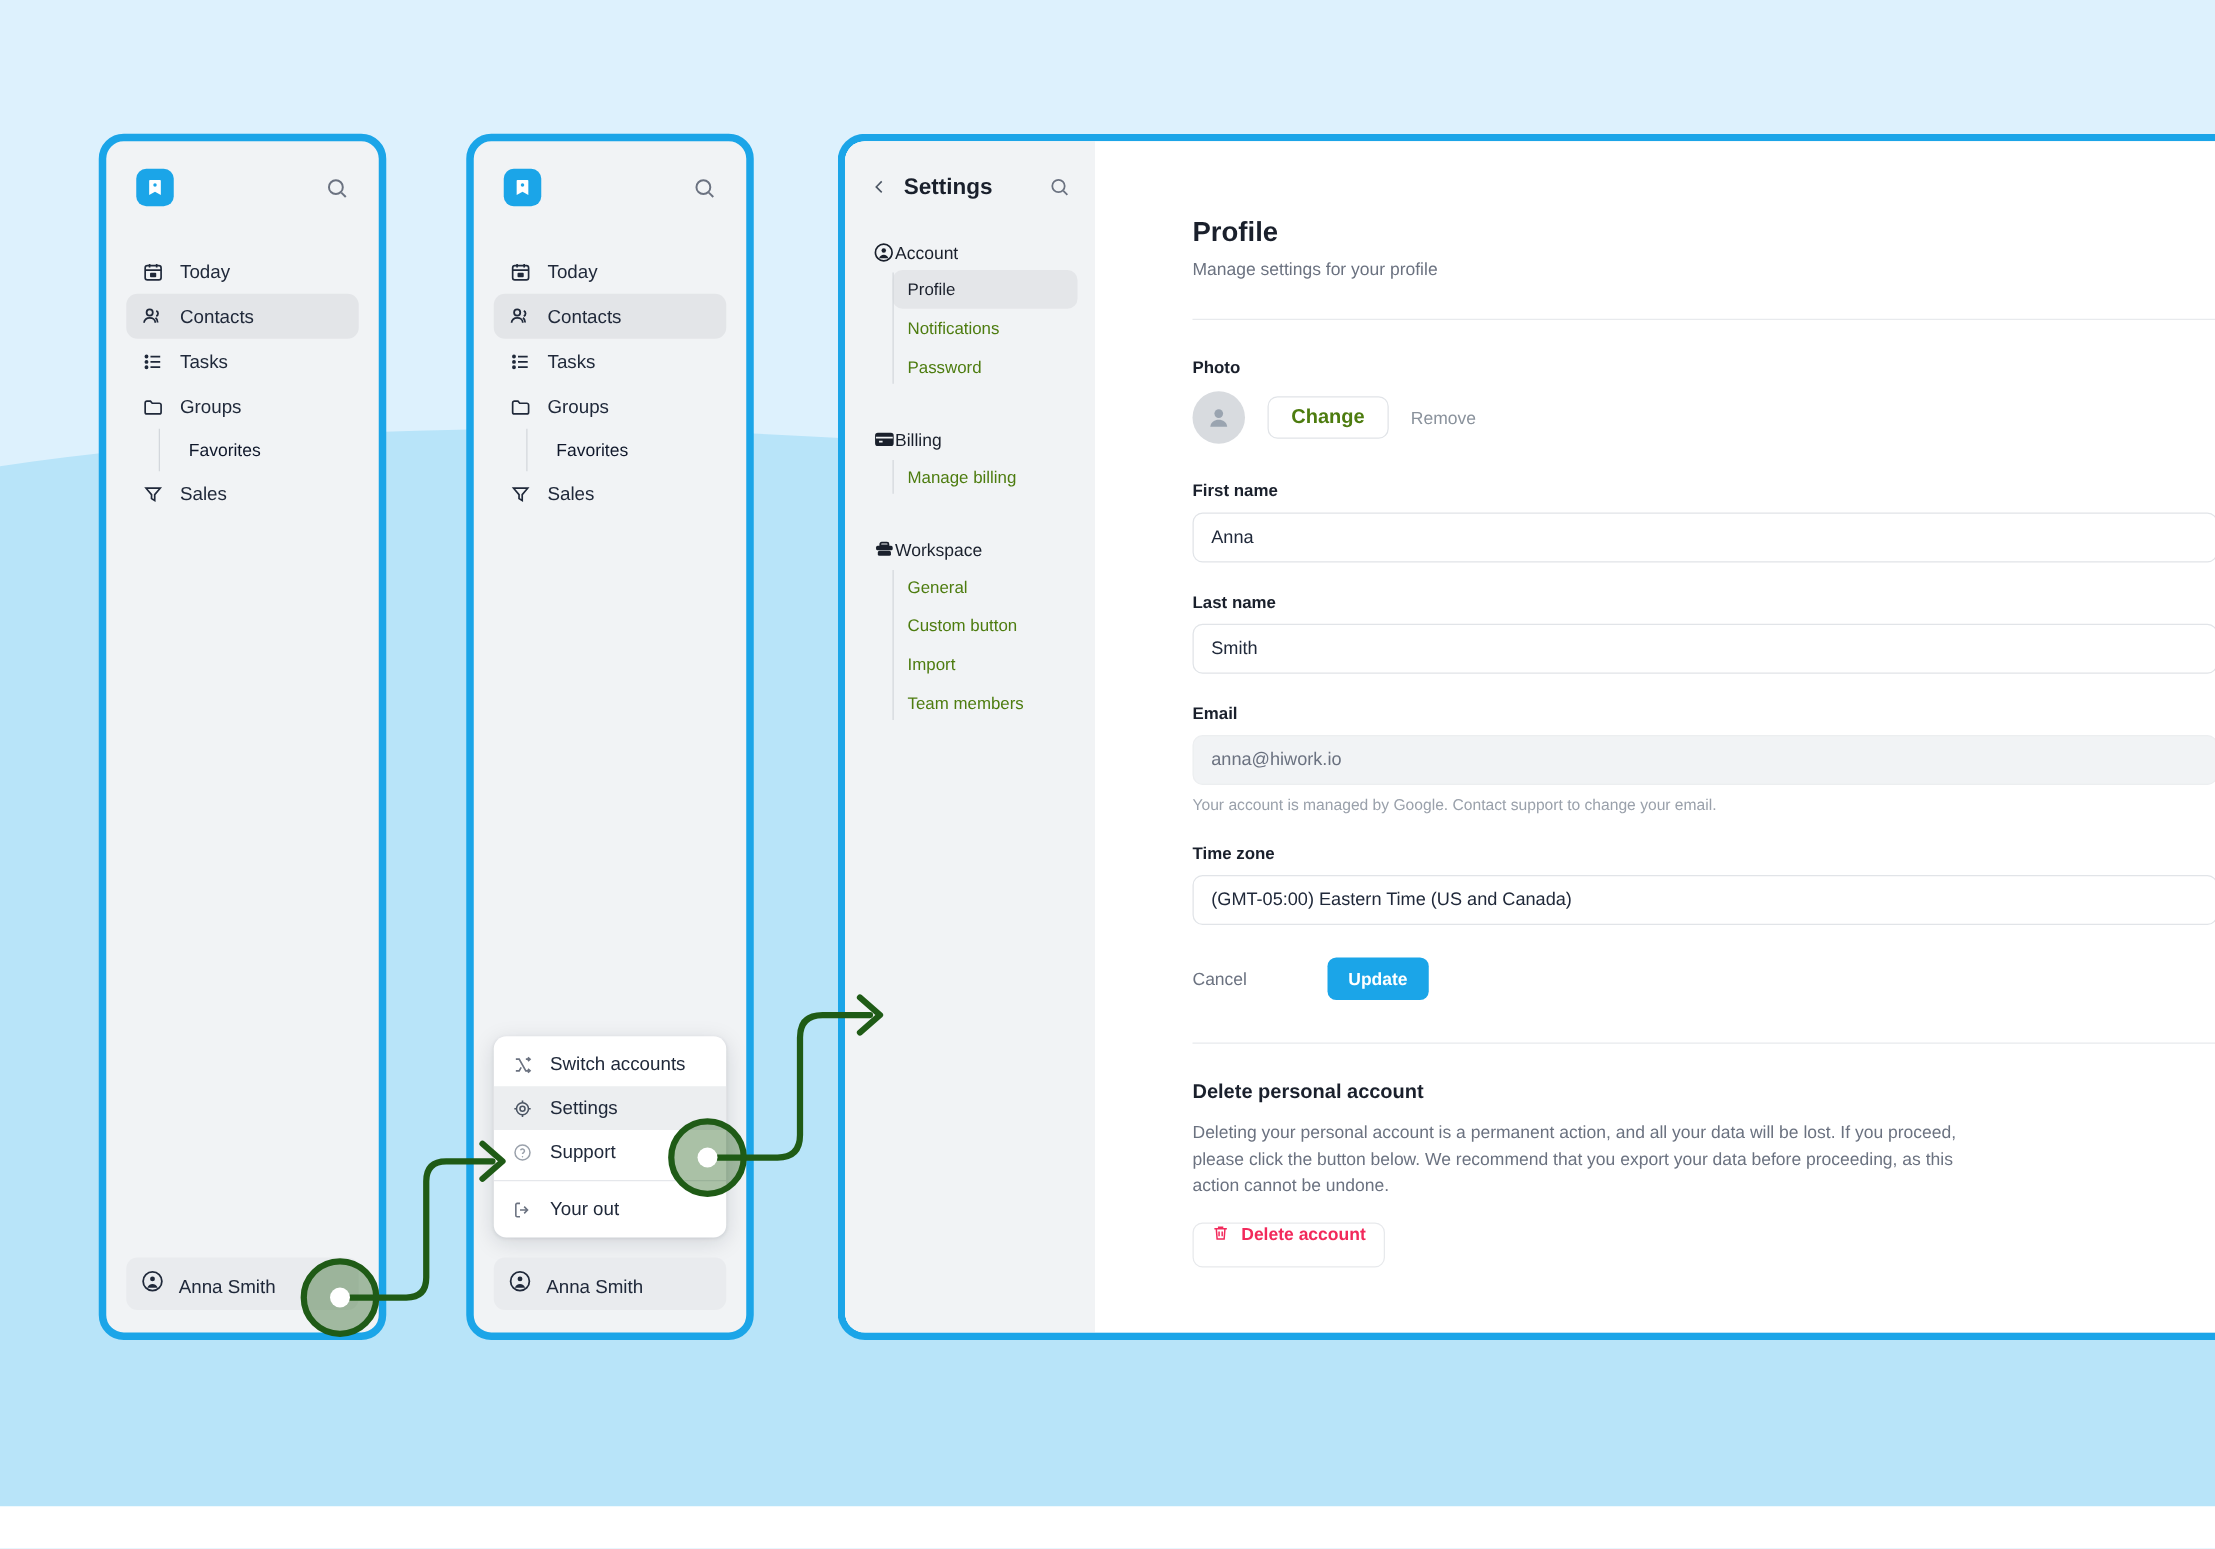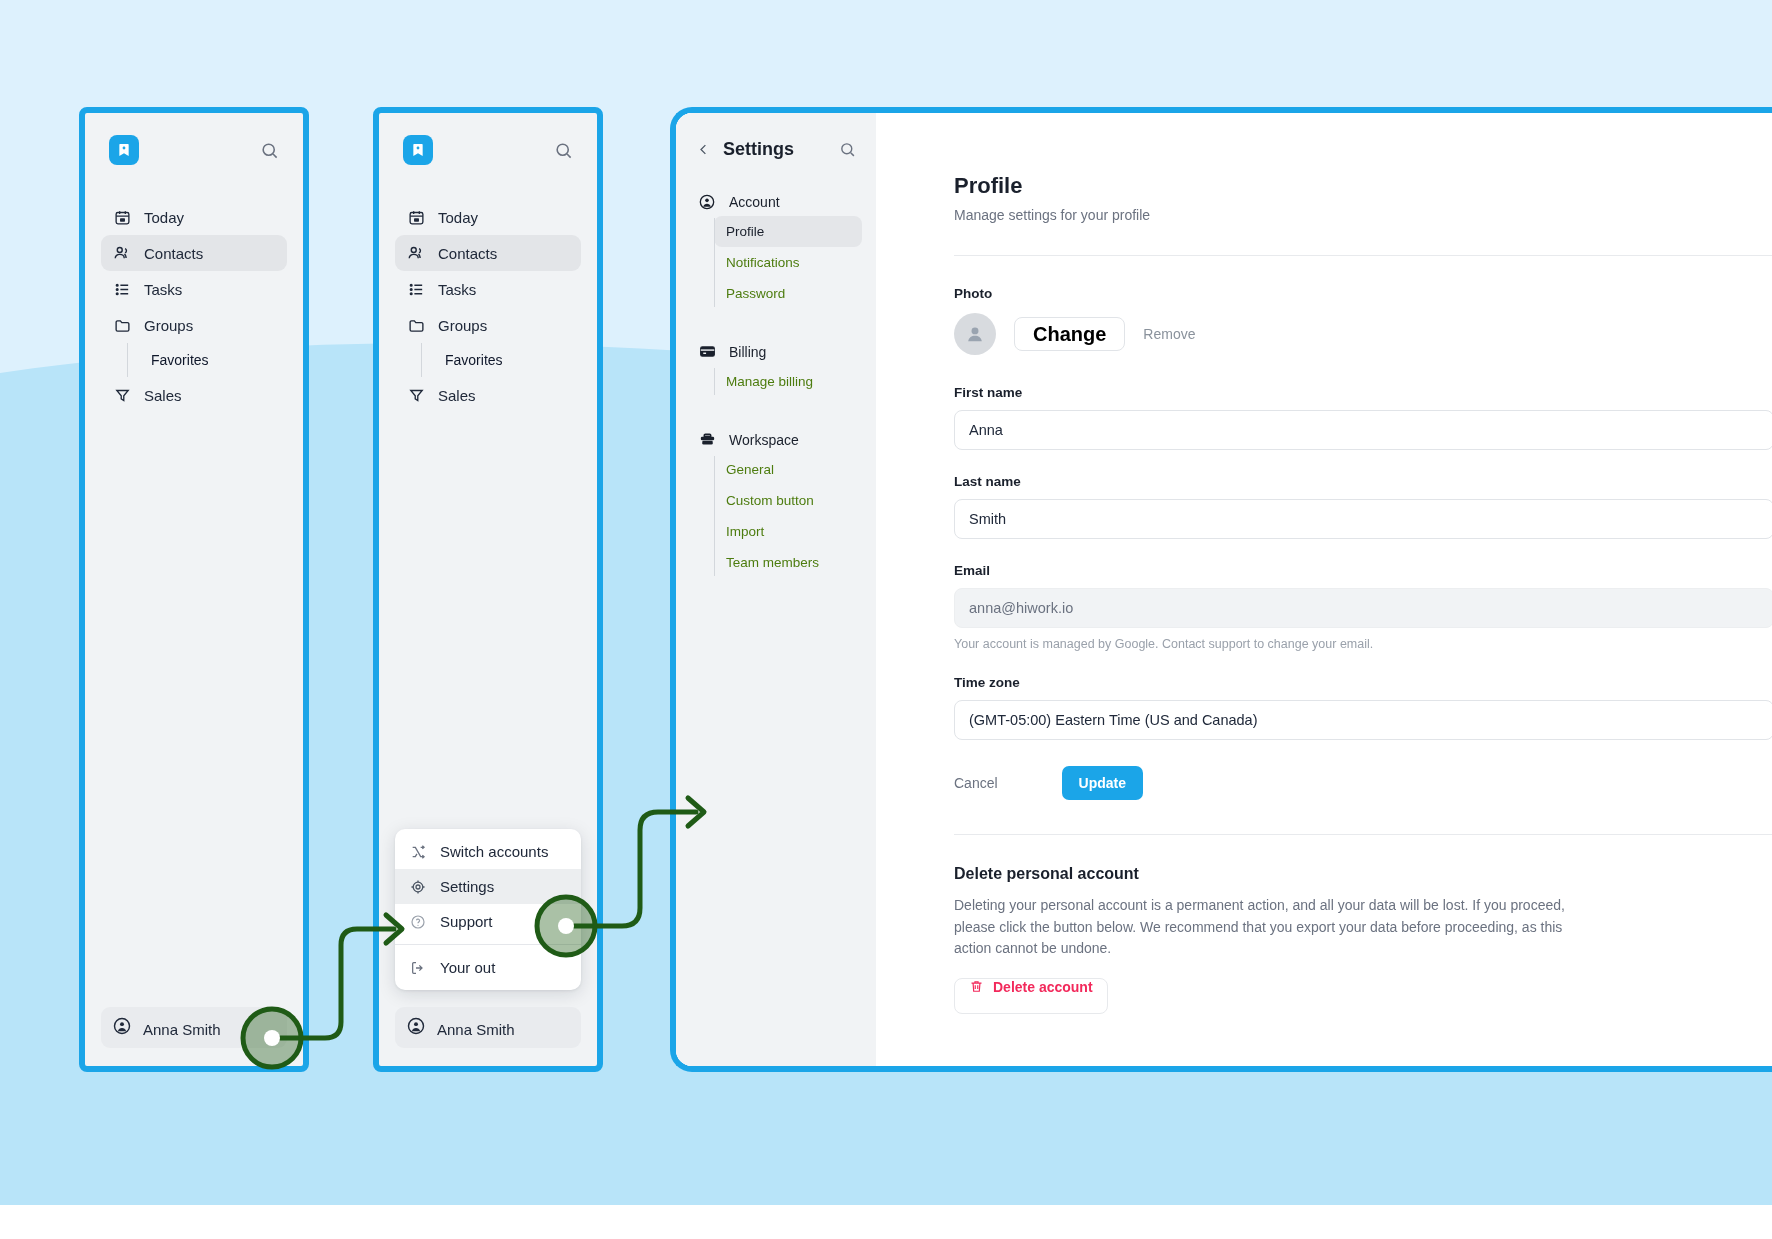--- a/index.html
+++ b/index.html
@@ -9,21 +9,21 @@
     background: #ddf1fd;
     position: relative;
   }
   .bg-wave { position: absolute; inset: 0; z-index: 0; }
 
   
   .panel {
     position: absolute;
     z-index: 2;
     border: 6px solid #1ba5e8;
-    border-radius: 8px;
+    border-radius: 20px;
     background: #f1f3f5;
     overflow: hidden;
   }
   .panel-inner { width: 100%; height: 100%; position: relative; }
 
   
   .app-head {
     display: flex; align-items: center; justify-content: space-between;
     padding: 22px 24px 0 24px;
   }
@@ -77,21 +77,21 @@
     position: absolute; left: 0; top: 0; bottom: 0; width: 200px;
     background: #f1f3f5;
   }
   .settings-head {
     display: flex; align-items: center; gap: 12px;
     padding: 26px 20px 0 20px;
   }
   .settings-title { font-size: 18px; font-weight: 700; color: #1a202c; flex: 1; }
   .set-group { margin-top: 28px; padding: 0 14px; }
   .set-group-head {
-    display: flex; align-items: center; gap: 13px;
+    display: flex; align-items: center; 
     padding: 6px 8px; font-size: 14px; color: #1a202c;
   }
   .set-group-head .si { width: 18px; flex: 0 0 18px; display:flex; align-items:center; justify-content:center; }
   .set-sub-wrap { position: relative; margin-left: 16px; padding-left: 0; }
   .set-sub-wrap::before {
     content:""; position: absolute; left: 8px; top: 2px; bottom: 2px;
     width: 1px; background: #d3d7dc;
   }
   .set-sub {
     margin-left: 8px; padding: 8px 12px; border-radius: 8px;
@@ -117,22 +117,22 @@
   .input.readonly { background: #f1f3f5; color: #6b7280; border-color: #eceef0; }
   .hint { font-size: 12.5px; color: #9aa1ab; margin-top: 9px; }
 
   .photo-row { display: flex; align-items: center; gap: 18px; margin-top: 12px; }
   .avatar {
     width: 42px; height: 42px; border-radius: 50%; background: #d8dbdf;
     display: flex; align-items: center; justify-content: center;
   }
   .btn-outline {
     height: 34px; padding: 0 18px; border: 1px solid #e1e4e8;
-    border-radius: 8px; background: #fff; font-size: 20px;
-    font-weight: 700; color: #000000; display: flex; align-items: center;
+    border-radius: 8px; background: #fff; font-size: 16px;
+    font-weight: 700; color: #4d7c0f; display: flex; align-items: center;
   }
   .link-muted { font-size: 14px; color: #8a929c; }
 
   .btn-primary {
     height: 34px; padding: 0 17px; border-radius: 7px;
     background: #1ba5e8; color: #fff; font-size: 14px; font-weight: 700;
     display: flex; align-items: center; border: none; margin-left: 44px;
   }
   .btn-ghost { font-size: 14px; color: #6b7280; }
 

